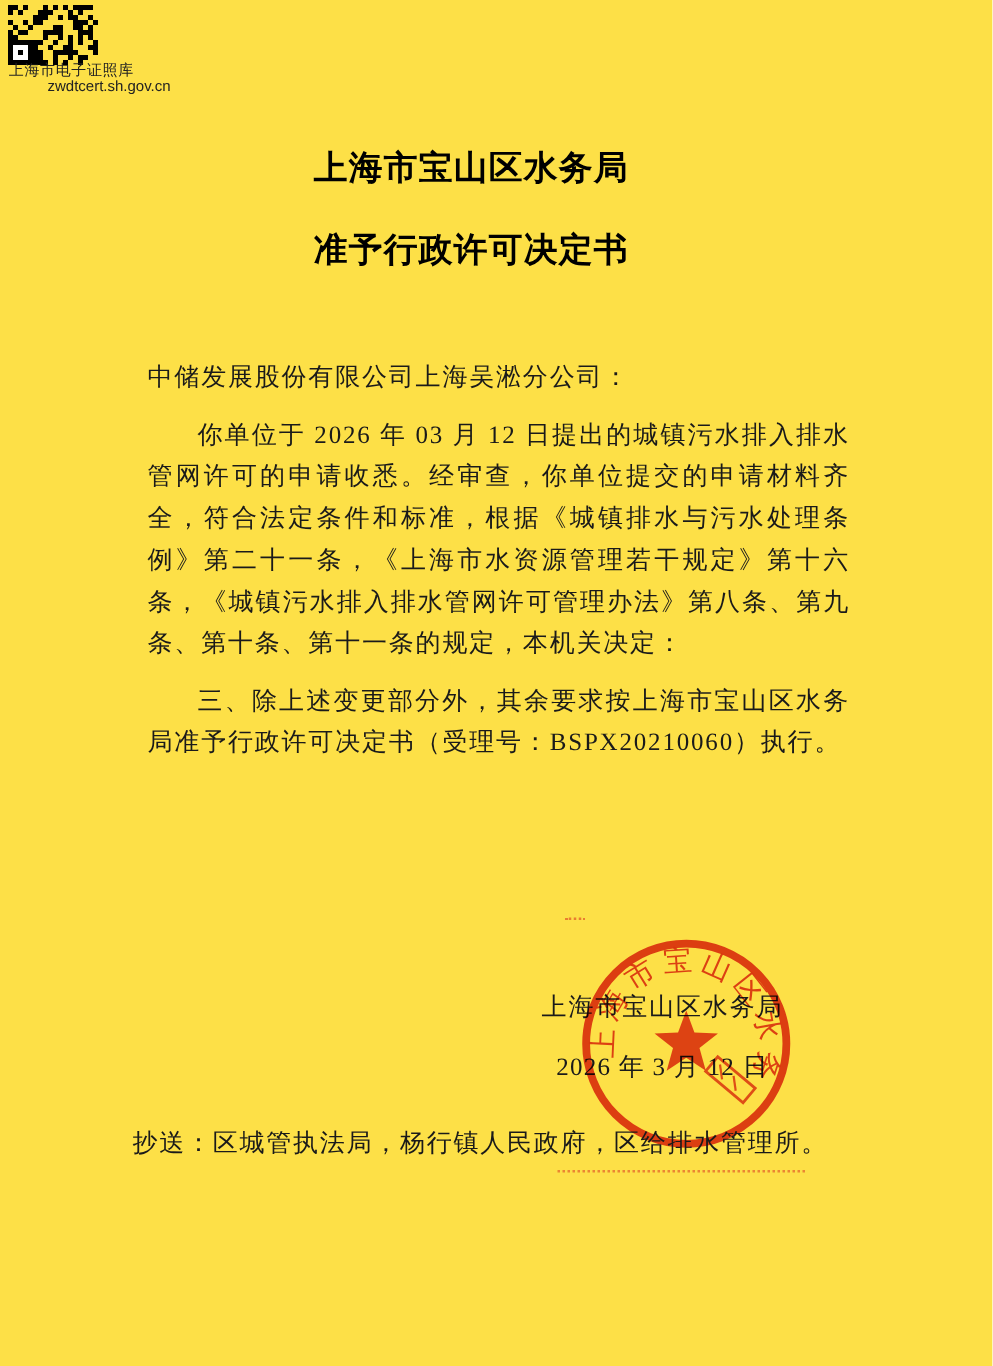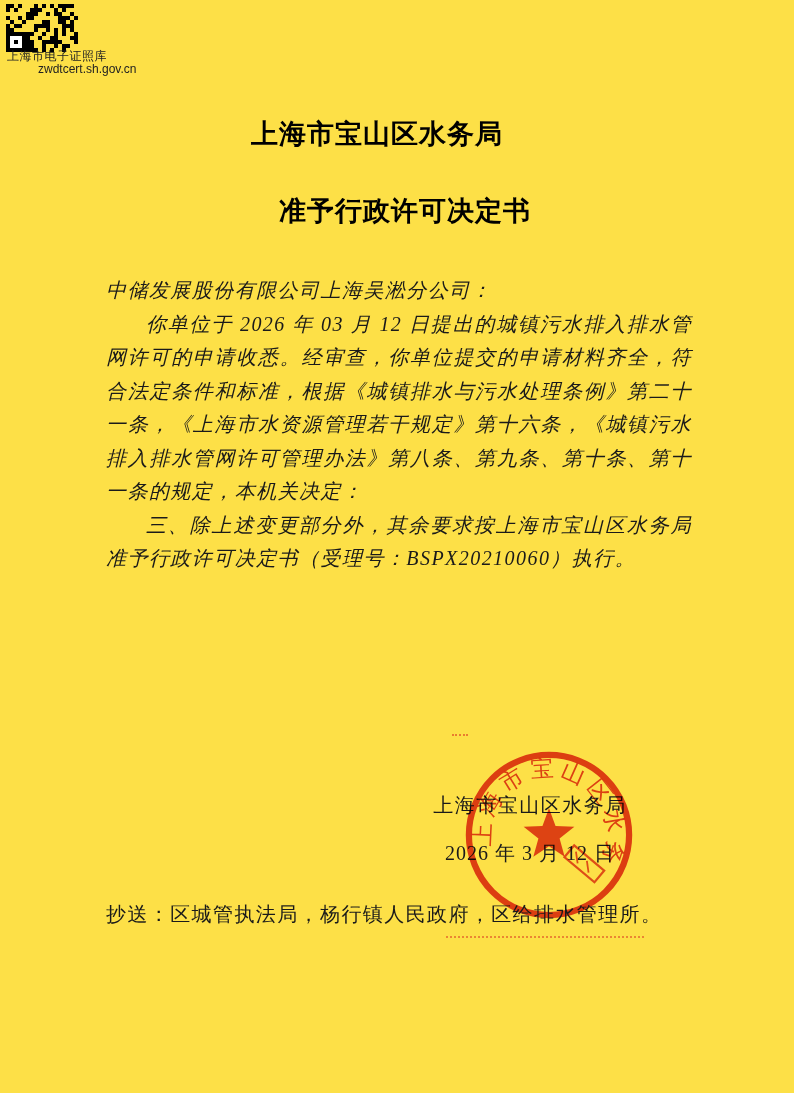--- a/index.html
+++ b/index.html
@@ -12,30 +12,30 @@
   .qr svg{display:block;}
   .qr-cap{position:absolute;left:7px;font-size:12px;line-height:13px;color:#222;
     font-family:"Liberation Sans","DejaVu Sans",sans-serif;letter-spacing:0.5px;}
   .qr-cap1{top:50px;}
   .qr-cap2{top:63px;letter-spacing:0;margin-left:31px;}
   .doc-title{
     position:absolute;left:0;width:754px;text-align:center;
     font-size:27px;font-weight:900;letter-spacing:1px;color:#000;
   }
   .doc-title.t1{top:116px;}
-  .doc-title.t2{top:193px;padding-left:28px;}
+  .doc-title.t2{top:182px;}
   .accept{
     position:absolute;top:231px;right:104px;font-size:20px;letter-spacing:1px;color:#1a1a1a;
   }
   .body-text{
     position:absolute;left:106px;top:274px;width:586px;
     font-size:20px;line-height:33.5px;letter-spacing:1.45px;
     text-align:justify;color:#1a1a1a;
   }
-  .body-text p{margin:0;text-indent:2em;font-style:italic;}
+  .body-text p{margin:12px;text-indent:2em;}
   .body-text p.salutation{text-indent:0;}
   .sign-agency{
     position:absolute;top:792px;left:428px;width:204px;text-align:center;
     font-size:20px;letter-spacing:1.5px;color:#1a1a1a;
   }
   .sign-date{
     position:absolute;top:840px;left:428px;width:204px;text-align:center;
     font-size:20px;letter-spacing:1px;color:#1a1a1a;
   }
   .cc-line{

